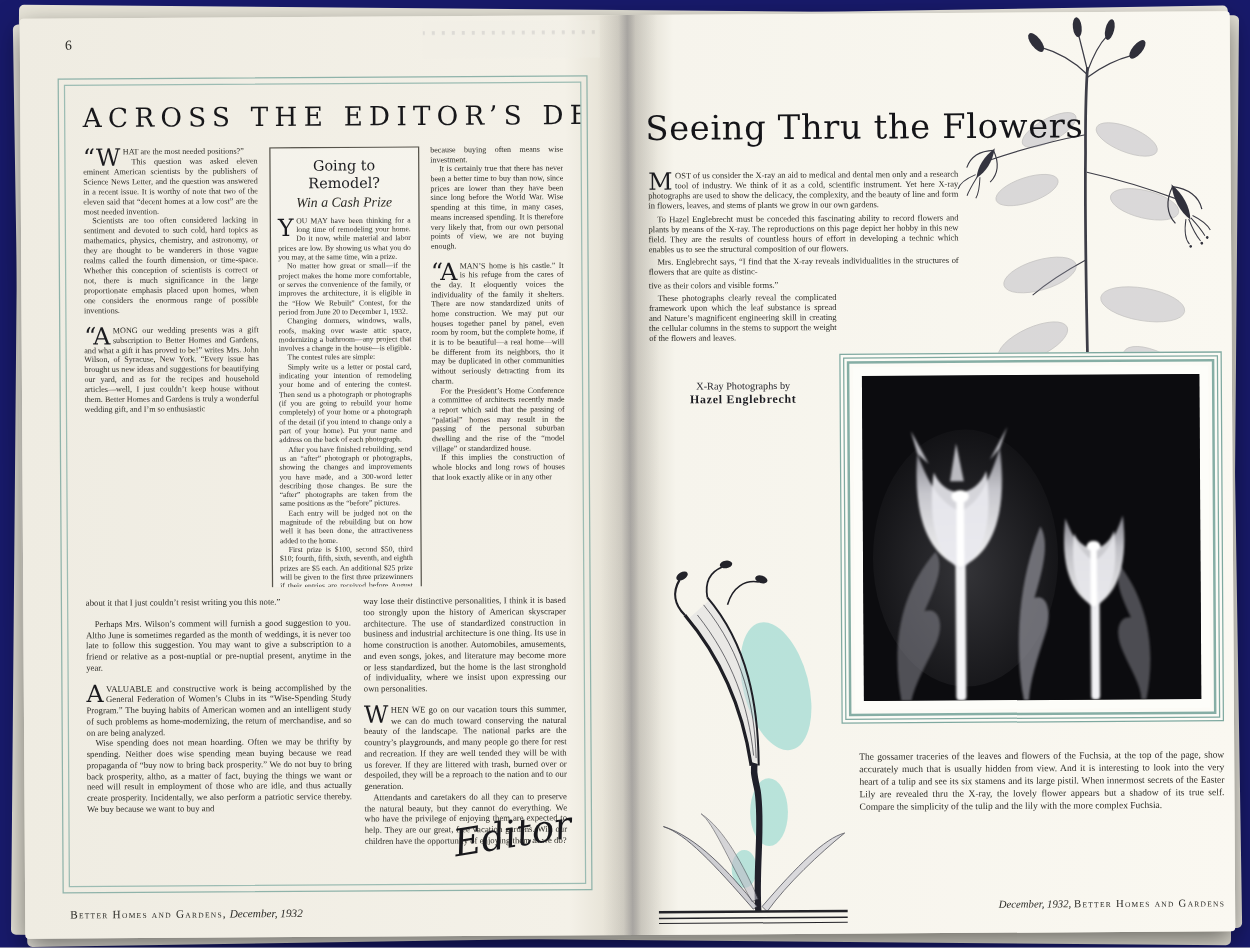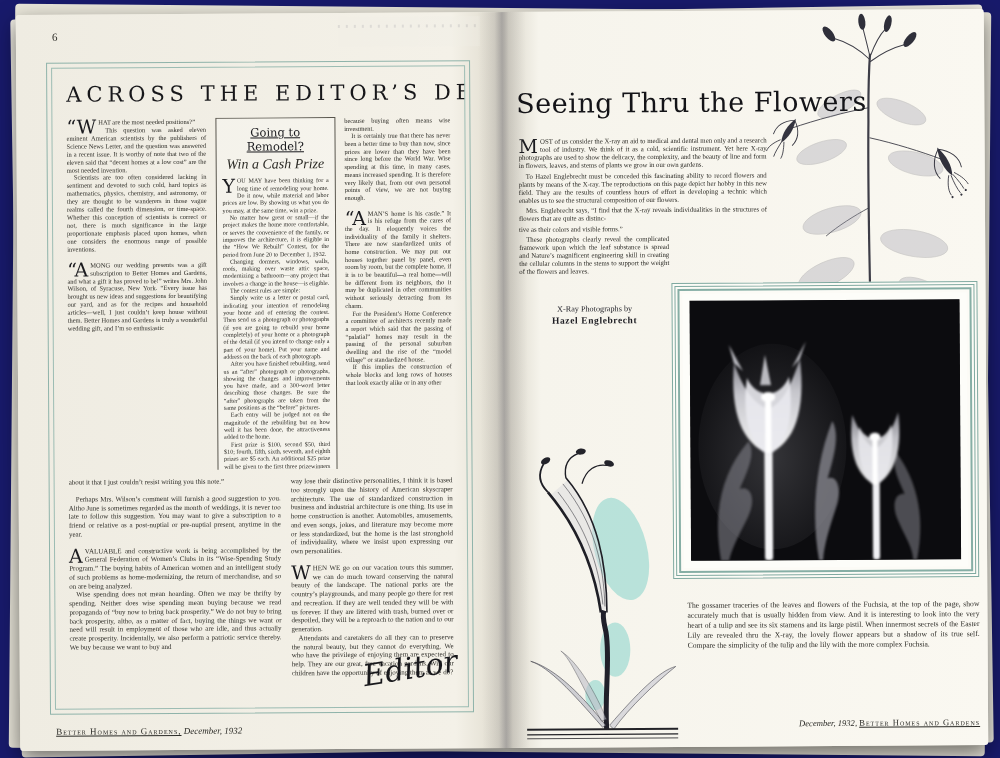--- a/index.html
+++ b/index.html
@@ -31,34 +31,34 @@
     border:1px solid #8fb3aa;padding:4px;box-sizing:border-box;}
   .lp-inner{width:100%;height:100%;border:1px solid #9cbcb3;box-sizing:border-box;
     padding:8px 14px 6px;overflow:hidden;}
   h1.lp-title{margin:6px 0 12px;text-align:center;font-family:"DejaVu Serif",serif;
     font-weight:normal;font-size:21px;letter-spacing:5px;color:#17171a;white-space:nowrap;}
   .top-cols{display:flex;gap:9px;height:352px;overflow:hidden;}
   .c1{width:142px;font-size:6.5px;line-height:1.22;text-align:justify;}
   .c3{width:108px;font-size:6.4px;line-height:1.2;text-align:justify;}
   .rbox{width:122px;border:1px solid#57544b;padding:6px 6px 4px;box-sizing:border-box;
     font-size:6.1px;line-height:1.2;text-align:justify;align-self:flex-start;background:rgba(255,255,255,.25);}
-  .rbox-title{text-align:center;font-family:"DejaVu Serif",serif;font-size:11.5px;margin:2px 0 2px;color:#1a1a1e;text-decoration:underline;}
-  .rbox-sub{text-align:center;font-style:italic;font-size:14px;margin-bottom:5px;}
+  .rbox-title{text-align:center;font-family:"DejaVu Serif",serif;font-size:11.5px;margin:2px 0 2px;color:#1a1a1e;}
+  .rbox-sub{text-align:center;font-style:italic;font-size:11px;margin-bottom:5px;}
   .p{margin:0;}
   .p.ind{text-indent:7px;}
   .p.sp{margin-top:8px;}
   .p.dc::first-letter{font-size:19px;float:left;line-height:14px;margin:1px 2px 0 0;
     font-family:"DejaVu Serif",serif;color:#1b1b1f;}
   .bottom-cols{display:flex;gap:10px;margin-top:8px;}
   .bl{width:212px;font-size:7px;line-height:1.25;text-align:justify;}
   .br{width:162px;font-size:7px;line-height:1.25;text-align:justify;position:relative;}
   .sig{position:absolute;right:-4px;bottom:-10px;font-family:"DejaVu Serif",serif;
     font-style:italic;font-size:30px;color:#18181c;transform:rotate(-9deg);}
   .lp-footer{position:absolute;left:36px;top:712px;font-size:9px;color:#2a2a26;}
-  .sc{font-variant:small-caps;letter-spacing:1px;text-decoration:underline;}
+  .sc{font-variant:small-caps;letter-spacing:1px;}
   .it{font-style:italic;}
   
   .rp-title{position:absolute;left:500px;top:76px;margin:0;font-family:"DejaVu Serif",serif;
     font-weight:normal;font-size:27px;letter-spacing:.5px;color:#141418;white-space:nowrap;}
   .rp-text{position:absolute;left:502px;top:126px;width:248px;font-size:6.8px;line-height:1.2;text-align:justify;}
   .rp-text .p{margin-bottom:2px;}
   .rp-narrow{width:150px;}
   .credit{width:150px;text-align:center;margin-top:28px;}
   .credit-by{font-size:8.2px;color:#23232a;}
   .credit-name{font-size:9.5px;font-weight:bold;letter-spacing:.6px;color:#1c1c22;margin-top:2px;}

